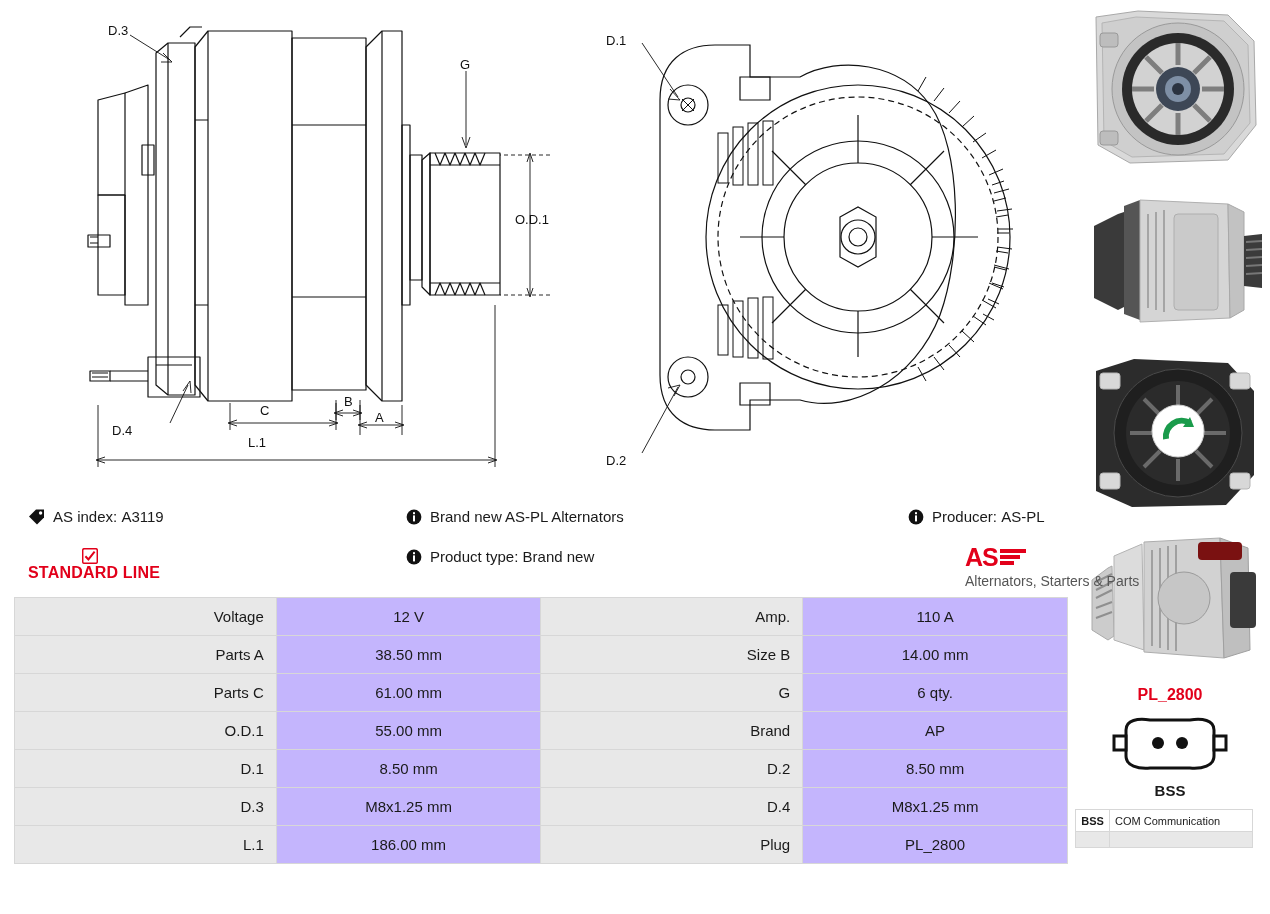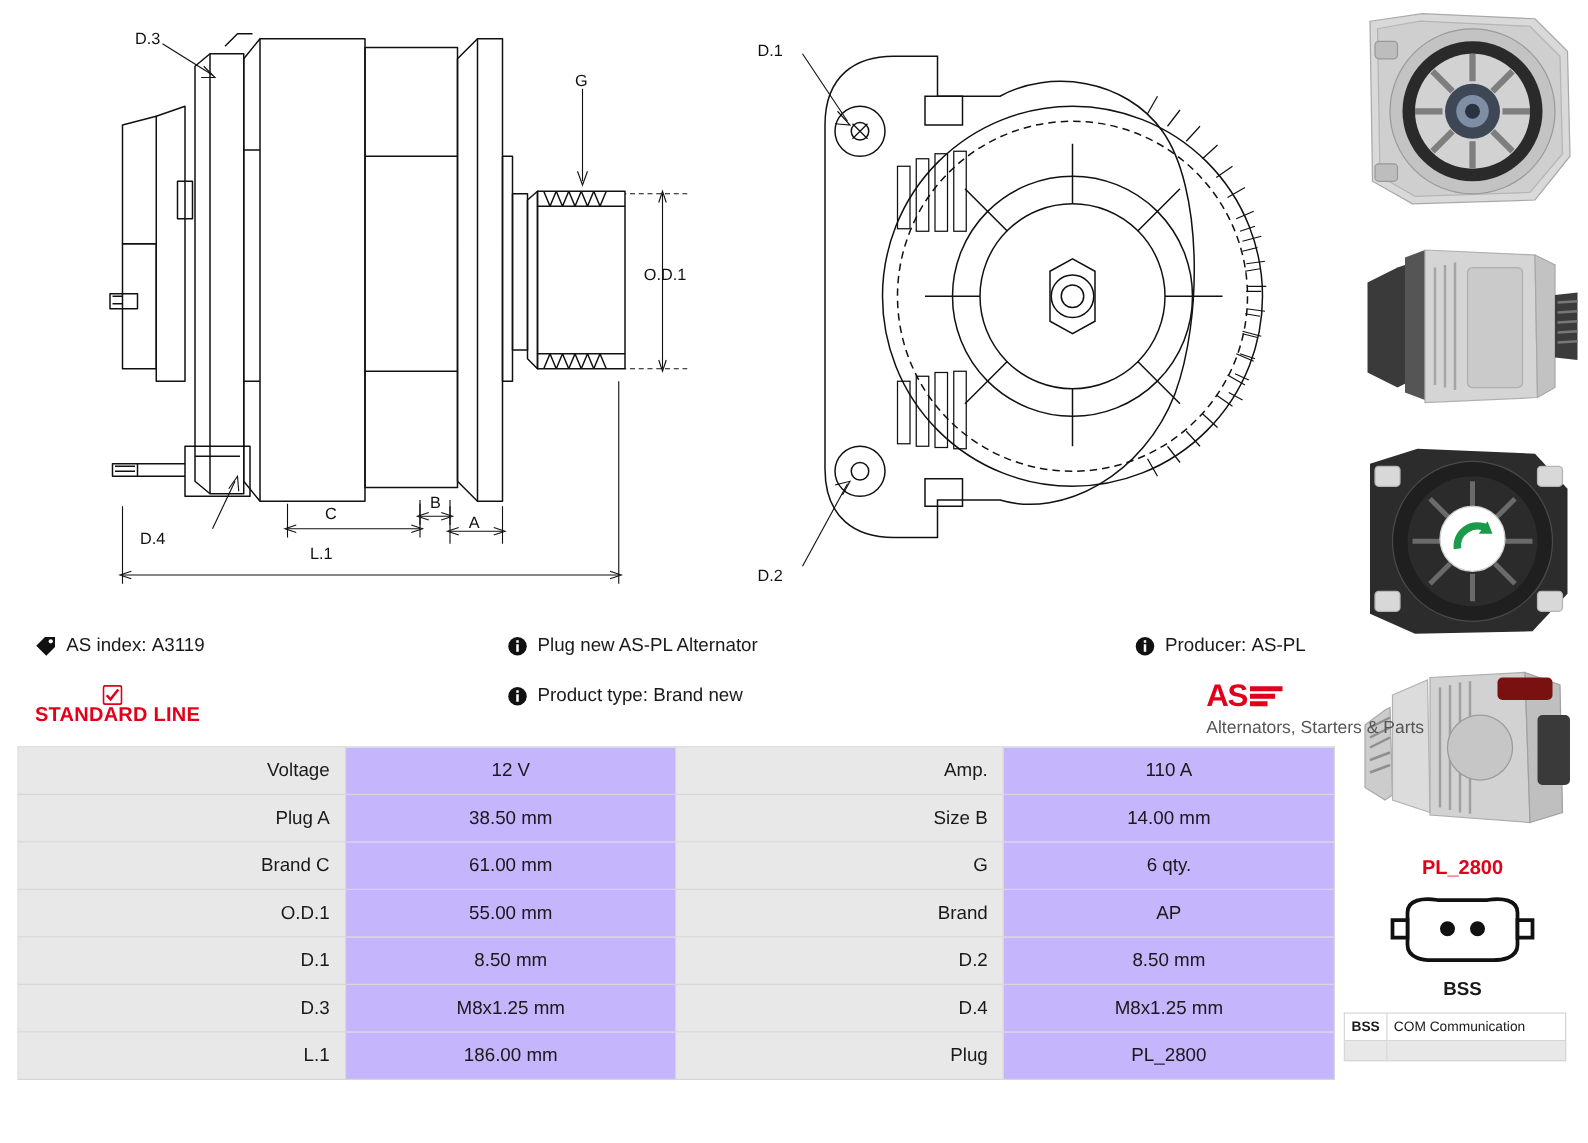--- a/index.html
+++ b/index.html
@@ -370,21 +370,21 @@
     </div>
 
     <div class="info-row" style="left:378px;top:8px;">
       <span class="info-ico">
         <svg width="16" height="16" viewBox="0 0 16 16">
             <circle cx="8" cy="8" r="7.4" fill="#111"></circle>
             <rect x="7" y="6.4" width="2" height="6" fill="#fff"></rect>
             <rect x="7" y="3.2" width="2" height="2" fill="#fff"></rect>
           </svg>
       </span>
-      <span>Plug new AS-PL Alternator</span>
+      <span>Brand new AS-PL Alternators</span>
     </div>
 
     <div class="info-row" style="left:378px;top:48px;">
       <span class="info-ico">
         <svg width="16" height="16" viewBox="0 0 16 16">
             <circle cx="8" cy="8" r="7.4" fill="#111"></circle>
             <rect x="7" y="6.4" width="2" height="6" fill="#fff"></rect>
             <rect x="7" y="3.2" width="2" height="2" fill="#fff"></rect>
           </svg>
       </span>
@@ -414,27 +414,27 @@
 
   <table class="specs">
     <tbody>
       <tr>
         <td class="k">Voltage</td>
         <td class="v">12 V</td>
         <td class="k">Amp.</td>
         <td class="v">110 A</td>
       </tr>
       <tr>
-        <td class="k">Plug A</td>
+        <td class="k">Parts A</td>
         <td class="v">38.50 mm</td>
         <td class="k">Size B</td>
         <td class="v">14.00 mm</td>
       </tr>
       <tr>
-        <td class="k">Brand C</td>
+        <td class="k">Parts C</td>
         <td class="v">61.00 mm</td>
         <td class="k">G</td>
         <td class="v">6 qty.</td>
       </tr>
       <tr>
         <td class="k">O.D.1</td>
         <td class="v">55.00 mm</td>
         <td class="k">Brand</td>
         <td class="v">AP</td>
       </tr>

